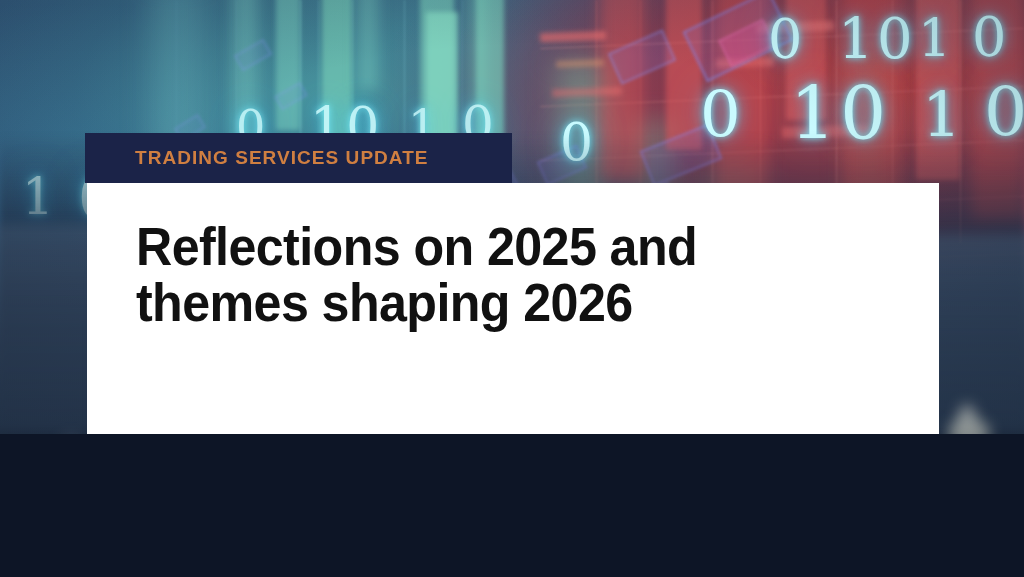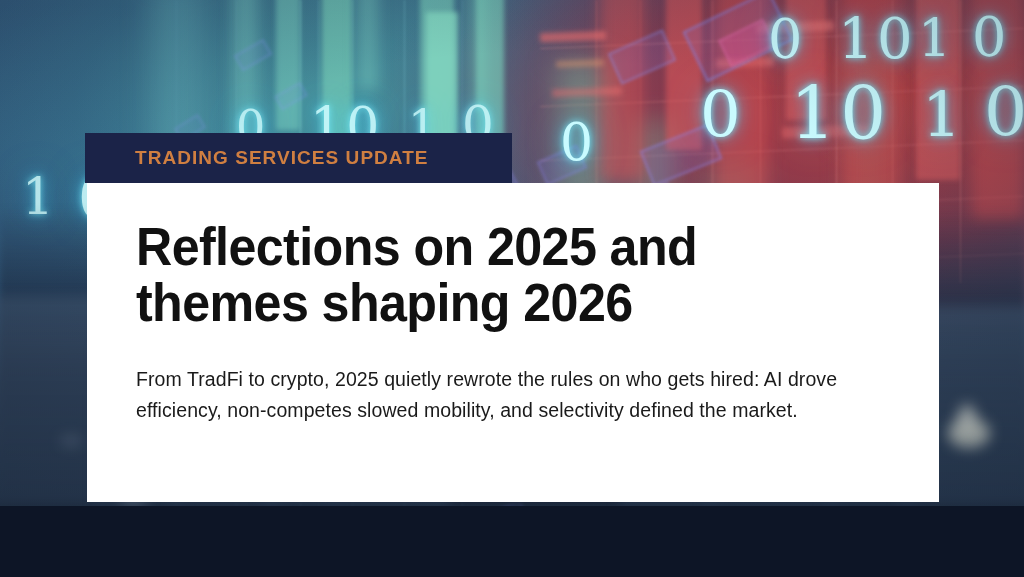--- a/index.html
+++ b/index.html
@@ -7,21 +7,21 @@
     padding: 0;
     background: #0d1526;
   }
   body {
     font-family: "Liberation Sans", sans-serif;
   }
 
   #stage {
     position: relative;
     width: 1024px;
-    height: 506px;
+    height: 434px;
     overflow: hidden;
     background: #be185d;
   }
 
   
   .bg-layer {
     position: absolute;
     inset: 0;
     pointer-events: none;
   }
@@ -286,16 +286,15 @@
   </div>
 
   <div class="bg-layer bg-vignette"></div>
 
   <div class="eyebrow-banner">
     <span class="eyebrow-text">TRADING SERVICES UPDATE</span>
   </div>
 
   <div class="content-card">
     <h1 class="headline">Reflections on 2025 and themes shaping 2026</h1>
-    <p class="deck">From TradFi to crypto, 2025 quietly rewrote the rules on who gets hired: AI drove efficiency, non-competes slowed mobility, and selectivity defined the market.</p>
   </div>
 
 </div>
 
 </body></html>

